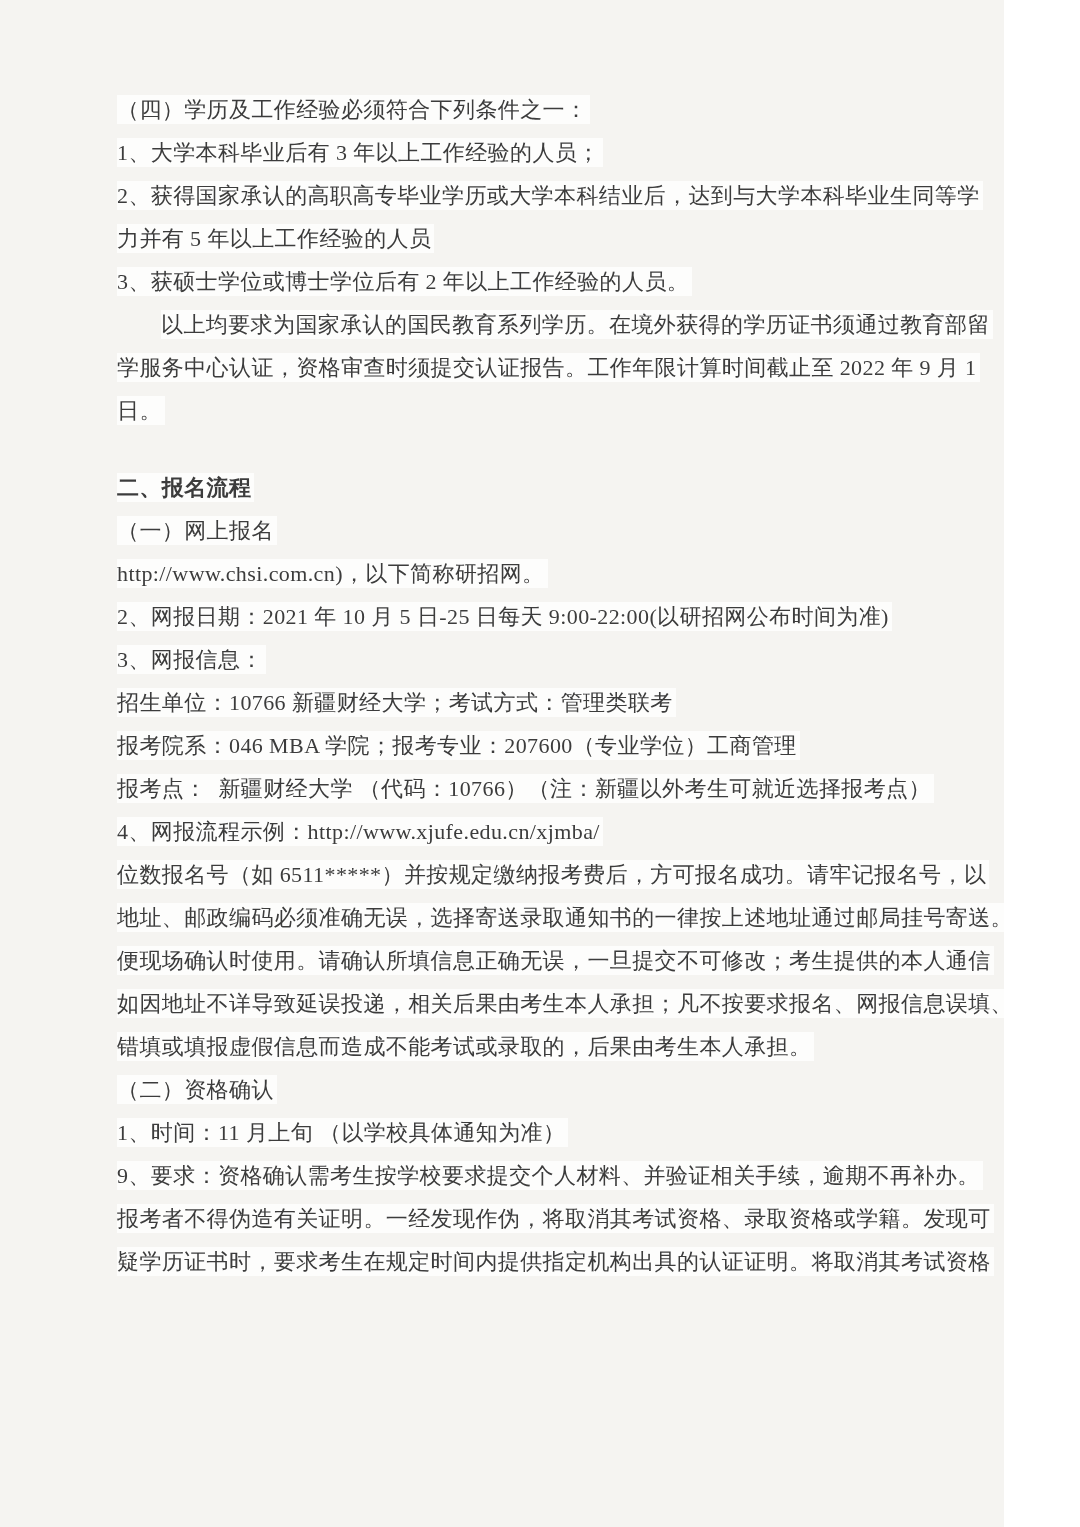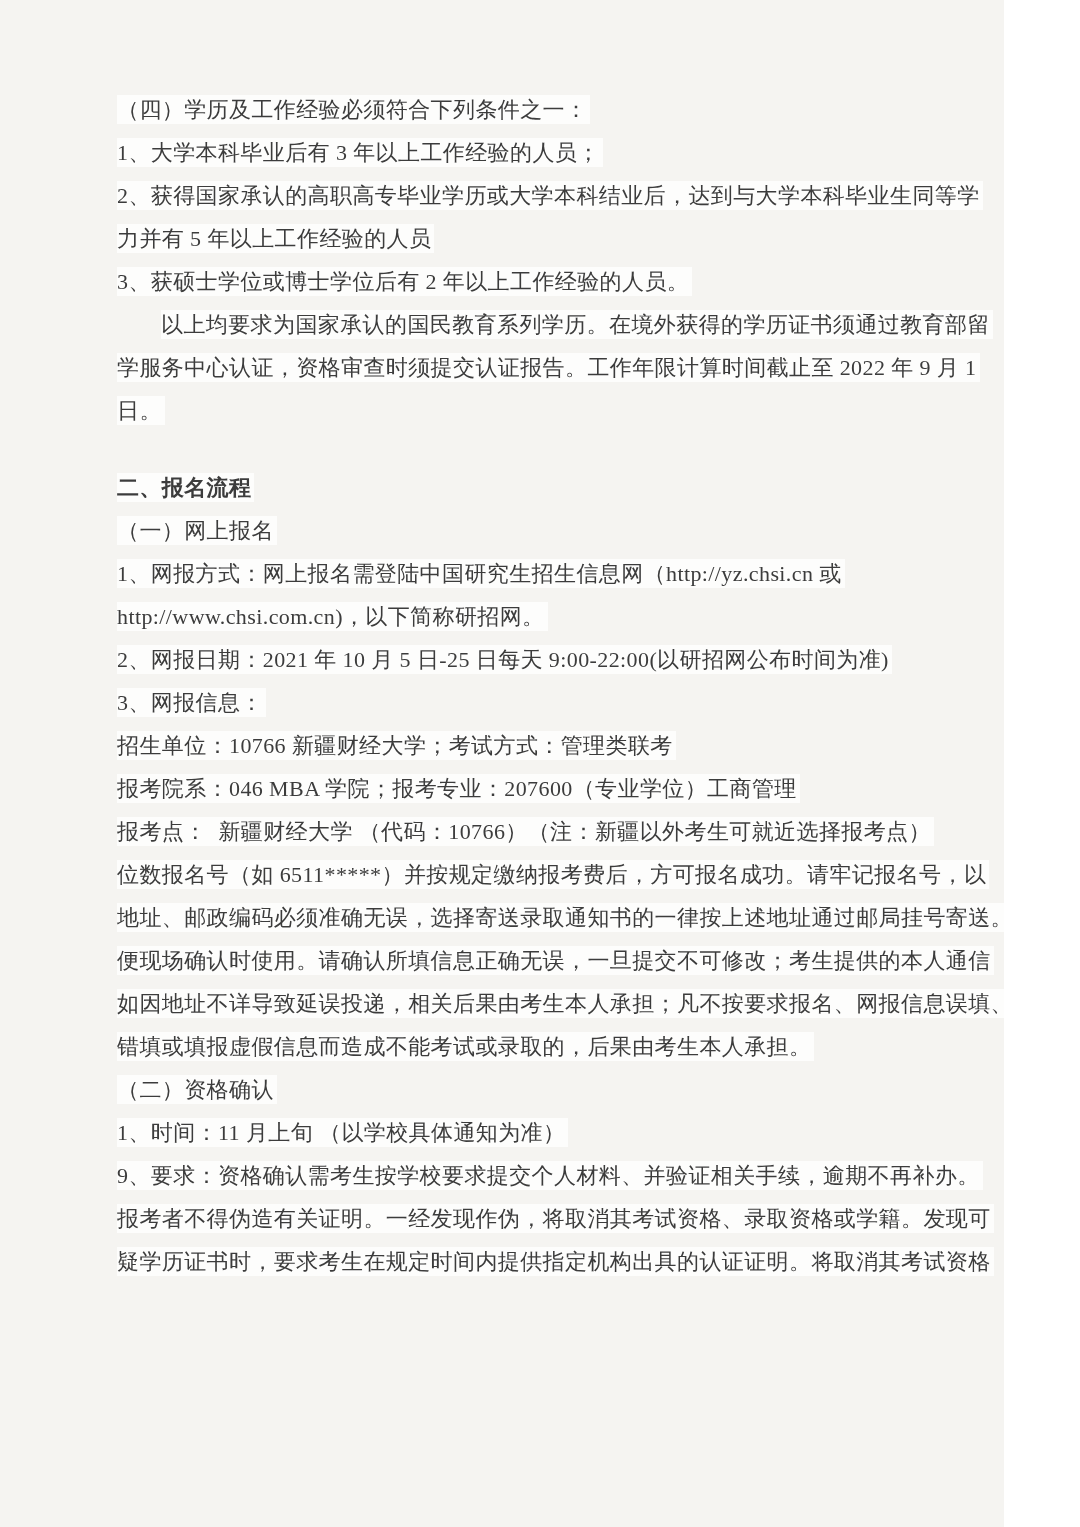--- a/index.html
+++ b/index.html
@@ -55,27 +55,27 @@
     <div class="line"><span>力并有 5 年以上工作经验的人员</span></div>
     <div class="line"><span>3、获硕士学位或博士学位后有 2 年以上工作经验的人员。</span></div>
     <div class="line indent"><span>以上均要求为国家承认的国民教育系列学历。在境外获得的学历证书须通过教育部留</span></div>
     <div class="line"><span>学服务中心认证，资格审查时须提交认证报告。工作年限计算时间截止至 2022 年 9 月 1</span></div>
     <div class="line"><span>日。</span></div>
 
     <div class="spacer"></div>
 
     <div class="line heading"><span>二、报名流程</span></div>
     <div class="line"><span>（一）网上报名</span></div>
-    <div class="line"><span>1、网报方式：网上报名需登陆中国研究生招生信息网（http://yz.chsi.cn 或</span></div>
     <div class="line"><span>http://www.chsi.com.cn)，以下简称研招网。</span></div>
     <div class="line"><span>2、网报日期：2021 年 10 月 5 日-25 日每天 9:00-22:00(以研招网公布时间为准)</span></div>
     <div class="line"><span>3、网报信息：</span></div>
     <div class="line"><span>招生单位：10766 新疆财经大学；考试方式：管理类联考</span></div>
     <div class="line"><span>报考院系：046 MBA 学院；报考专业：207600（专业学位）工商管理</span></div>
     <div class="line"><span>报考点：  新疆财经大学 （代码：10766）（注：新疆以外考生可就近选择报考点）</span></div>
+    <div class="line"><span>4、网报流程示例：http://www.xjufe.edu.cn/xjmba/</span></div>
     <div class="line"><span>位数报名号（如 6511*****）并按规定缴纳报考费后，方可报名成功。请牢记报名号，以</span></div>
     <div class="line"><span>地址、邮政编码必须准确无误，选择寄送录取通知书的一律按上述地址通过邮局挂号寄送。</span></div>
     <div class="line"><span>便现场确认时使用。请确认所填信息正确无误，一旦提交不可修改；考生提供的本人通信</span></div>
     <div class="line"><span>如因地址不详导致延误投递，相关后果由考生本人承担；凡不按要求报名、网报信息误填、</span></div>
     <div class="line"><span>错填或填报虚假信息而造成不能考试或录取的，后果由考生本人承担。</span></div>
     <div class="line"><span>（二）资格确认</span></div>
     <div class="line"><span>1、时间：11 月上旬 （以学校具体通知为准）</span></div>
     <div class="line"><span>9、要求：资格确认需考生按学校要求提交个人材料、并验证相关手续，逾期不再补办。</span></div>
     <div class="line"><span>报考者不得伪造有关证明。一经发现作伪，将取消其考试资格、录取资格或学籍。发现可</span></div>
     <div class="line"><span>疑学历证书时，要求考生在规定时间内提供指定机构出具的认证证明。将取消其考试资格</span></div>

